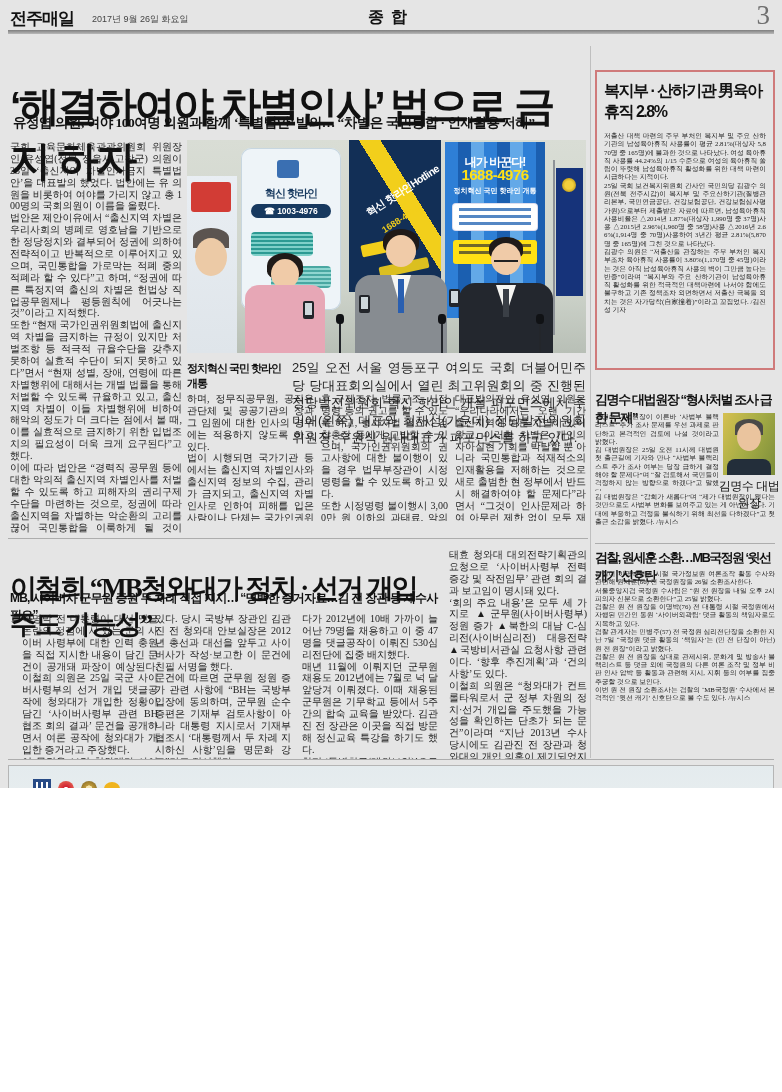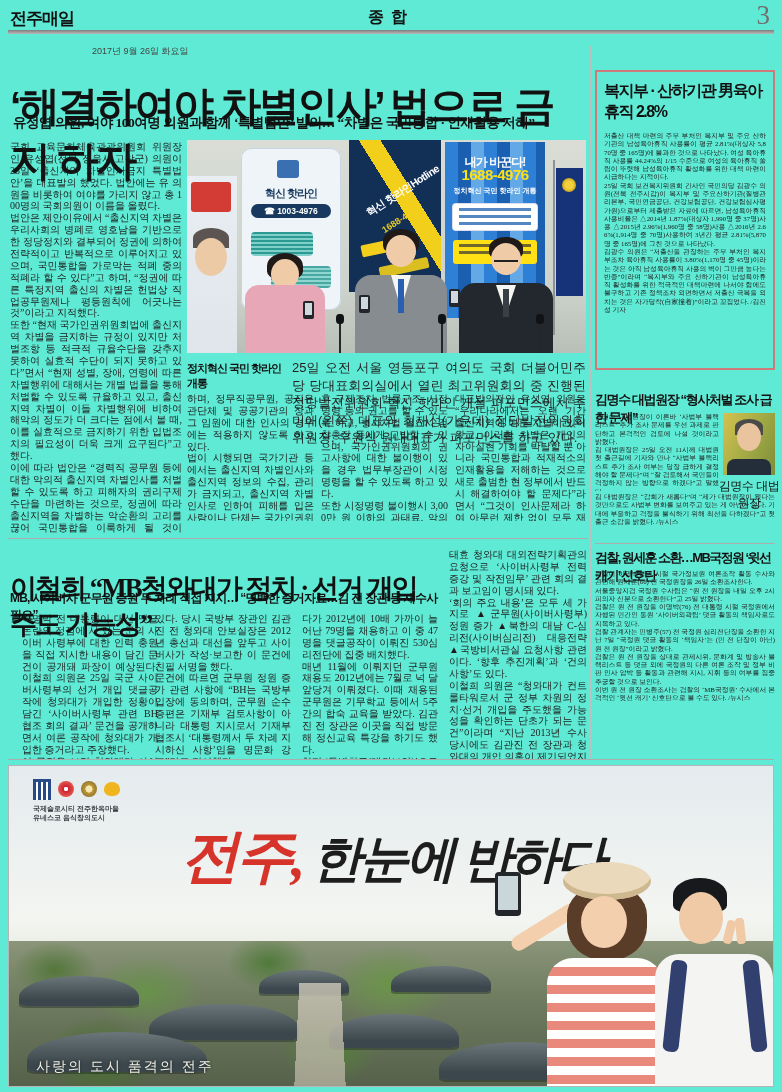--- a/index.html
+++ b/index.html
@@ -1,21 +1,21 @@
 <!DOCTYPE html>
 <html><head>
 <meta charset="utf-8">
 <style>
   html,body { margin:0; padding:0; background:#ffffff; }
-  .page { position:relative; width:782px; height:1092px; background:#5eead4;
+  .page { position:relative; width:782px; height:788px; background:#e5e5e5;
           font-family:"Liberation Sans", sans-serif; overflow:hidden; color:#111; }
 
   
   .mh-name { position:absolute; left:10px; top:7px; font-size:17px; font-weight:900; letter-spacing:-1px; }
-  .mh-date { position:absolute; left:92px; top:13px; font-size:9px; color:#444;margin-top:32px; }
+  .mh-date { position:absolute; left:92px; top:13px; font-size:9px; color:#444; }
   .mh-section { position:absolute; left:0; right:0; top:7px; text-align:center; font-size:16px; font-weight:900; letter-spacing:7px; }
   .mh-page { position:absolute; right:12px; top:0px; font-size:27px; color:#707070; font-family:"Liberation Serif", serif; }
   .mh-rule { position:absolute; left:8px; right:8px; top:30px; height:4px; background:linear-gradient(#7e7e7e,#b9b9b9); }
 
   
   .newsbody { font-family:"Liberation Serif", serif; font-size:10px; line-height:1.19;
               text-align:justify; color:#1c1c1c; white-space:pre-line; word-break:break-all; overflow:hidden; }
   .vrule { position:absolute; left:590px; top:46px; width:1px; height:712px; background:#bfbfbf; }
   .hrule { position:absolute; height:1px; background:#adadad; }
 

